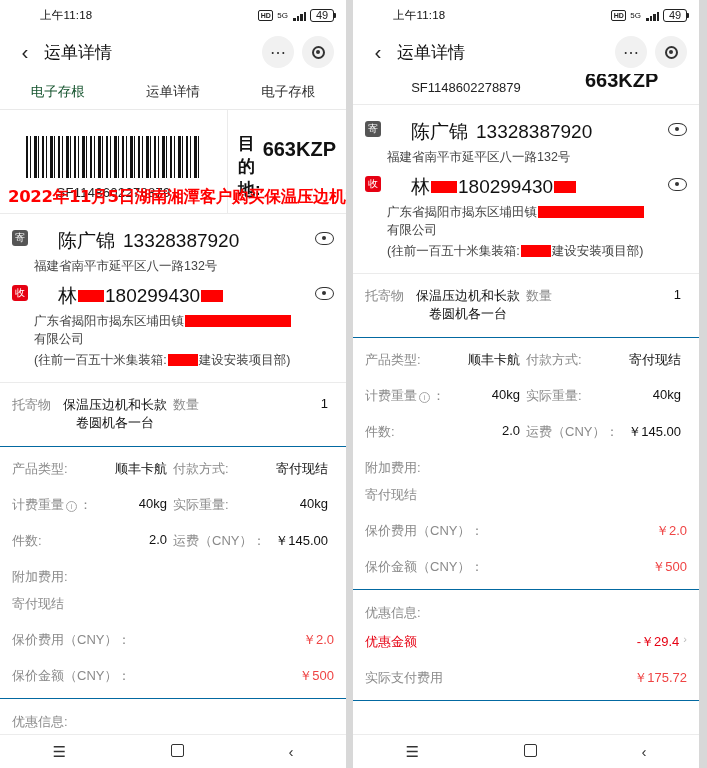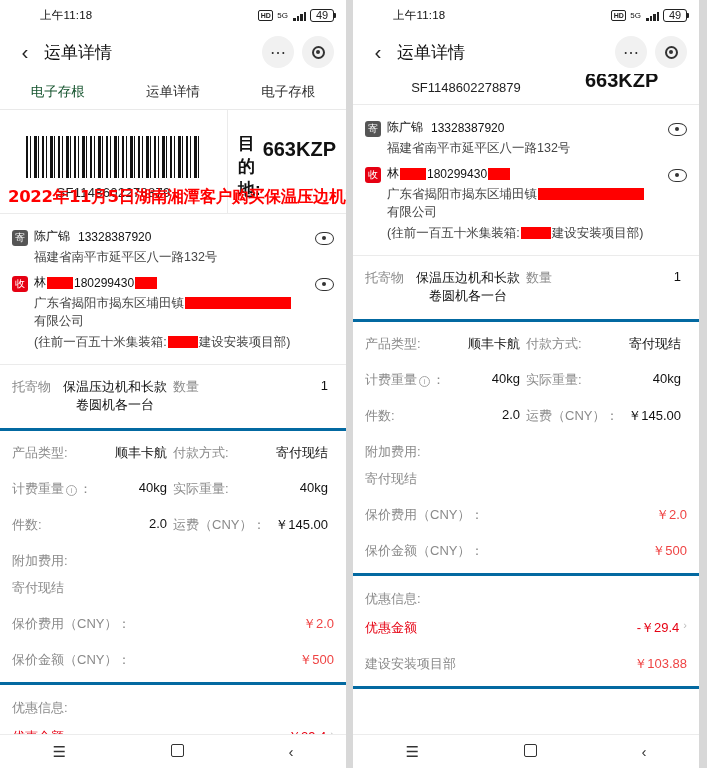--- a/index.html
+++ b/index.html
@@ -212,26 +212,27 @@
     text-align: center;
     color: #fff;
     flex: 0 0 auto;
     margin-top: 2px;
     margin-right: 6px;
   }
   .tag.send { background: #555; }
   .tag.recv { background: #e60012; }
   .addr-main { flex: 1 1 auto; min-width: 0; }
   .addr-name {
-    font-size: 12px;
+    font-size: 19px;
     color: #111;
     display: flex;
     align-items: center;
     flex-wrap: wrap;
     gap: 0;
+    margin-left: 24px;
   }
   .addr-detail {
     font-size: 12.5px;
     color: #444;
     margin-top: 3px;
     line-height: 1.45;
     display: flex;
     flex-wrap: wrap;
     align-items: center;
   }
@@ -255,21 +256,21 @@
     width:17px;height:11px;
     border:1.4px solid #333;
     border-radius: 50% 50% 50% 50% / 60% 60% 60% 60%;
   }
   .eye::after{
     content:"";
     position:absolute; left:7.5px; top:4.5px;
     width:4px;height:4px;border-radius:50%;background:#333;
   }
   
-  .section { padding: 4px 12px; border-bottom: 3px solid #0369a1; }
+  .section { padding: 4px 12px; border-bottom: 1px solid #0369a1; }
   .section.noborder { border-bottom: none; }
   .row {
     display: flex;
     align-items: flex-start;
     padding: 9px 0;
     font-size: 13px;
   }
   .row .k { color: #8a8a8a; flex: 0 0 auto; }
   .row .v { color: #ef4444; margin-left: auto; text-align: right; }
   .row.two { }
@@ -649,22 +650,22 @@
       </div>
 
       <div class="section">
         <div class="discount-title">优惠信息:</div>
         <div class="row">
           <span class="k" style="color:#e60012">优惠金额</span>
           <span class="v" style="color:#e60012">-￥29.4</span>
           <span class="chev">›</span>
         </div>
         <div class="row">
-          <span class="k">建设安装项目部</span>
-          <span class="v">￥103.88</span>
+          <span class="k">实际支付费用</span>
+          <span class="v">￥175.72</span>
         </div>
       </div>
 
 
     </div>
 
     <div class="bottomnav">
       <span class="bn">☰</span>
       <span class="bn"><span class="sqr"></span></span>
       <span class="bn">‹</span>

